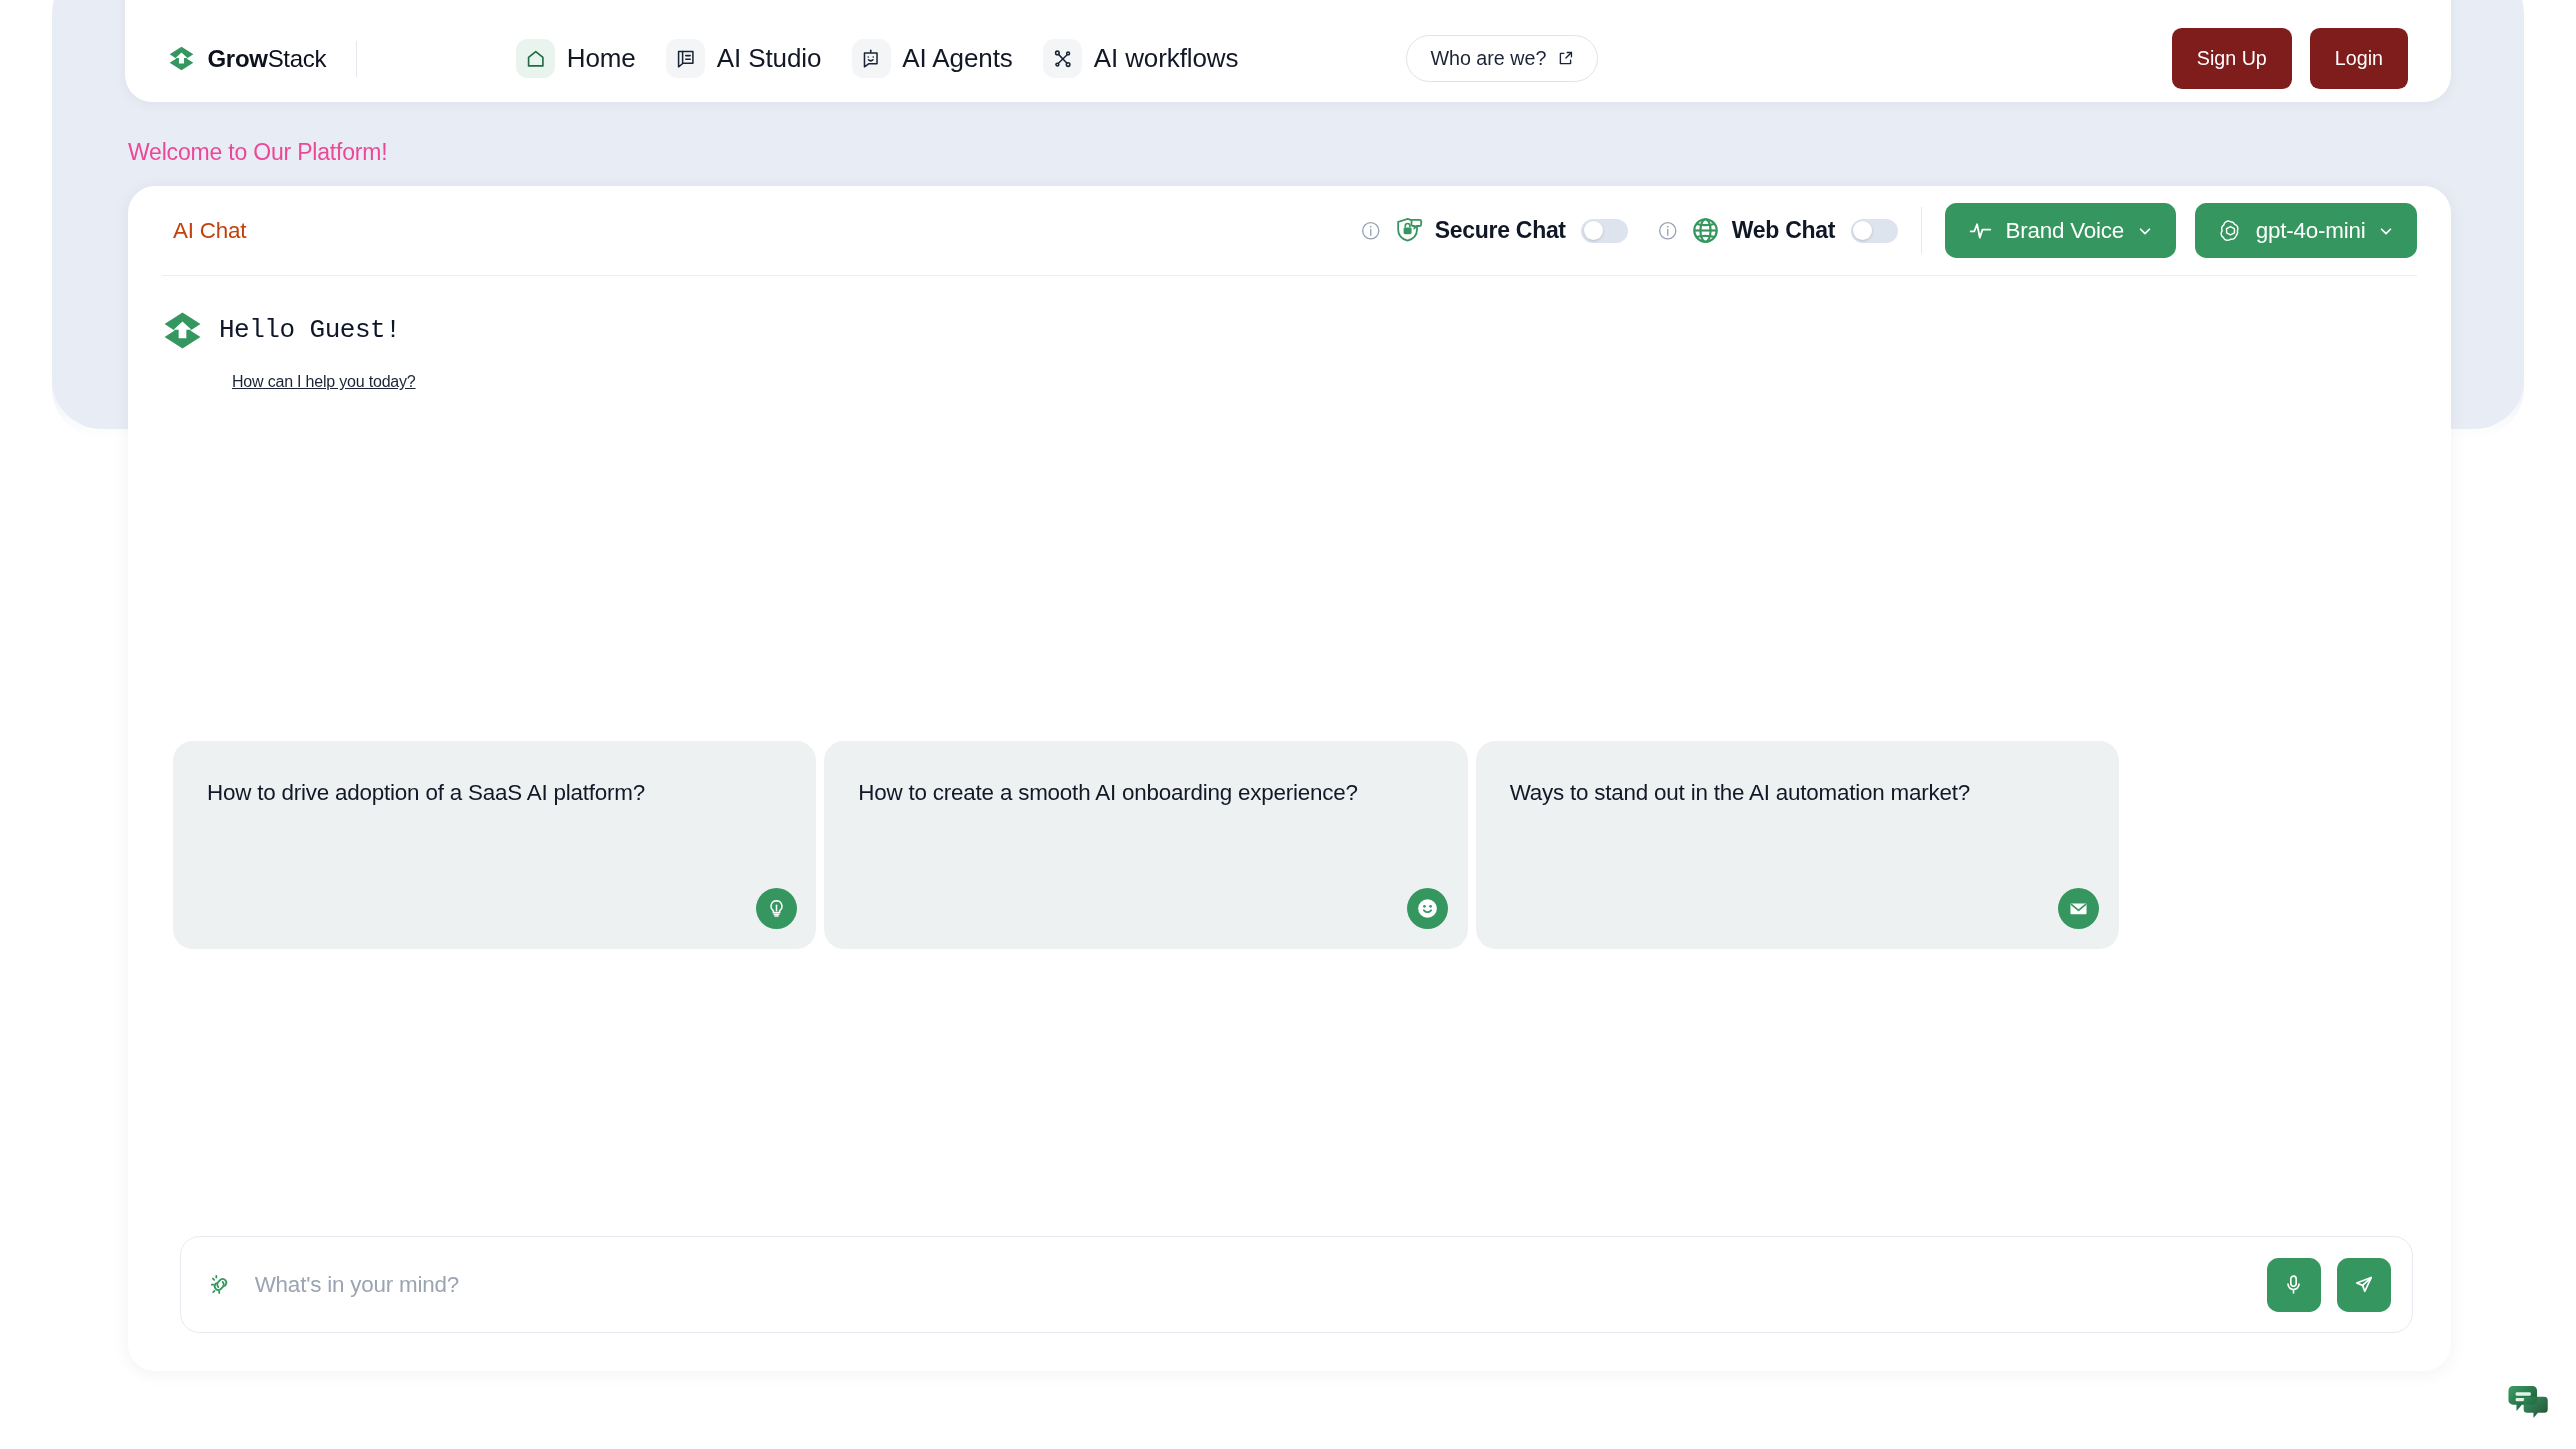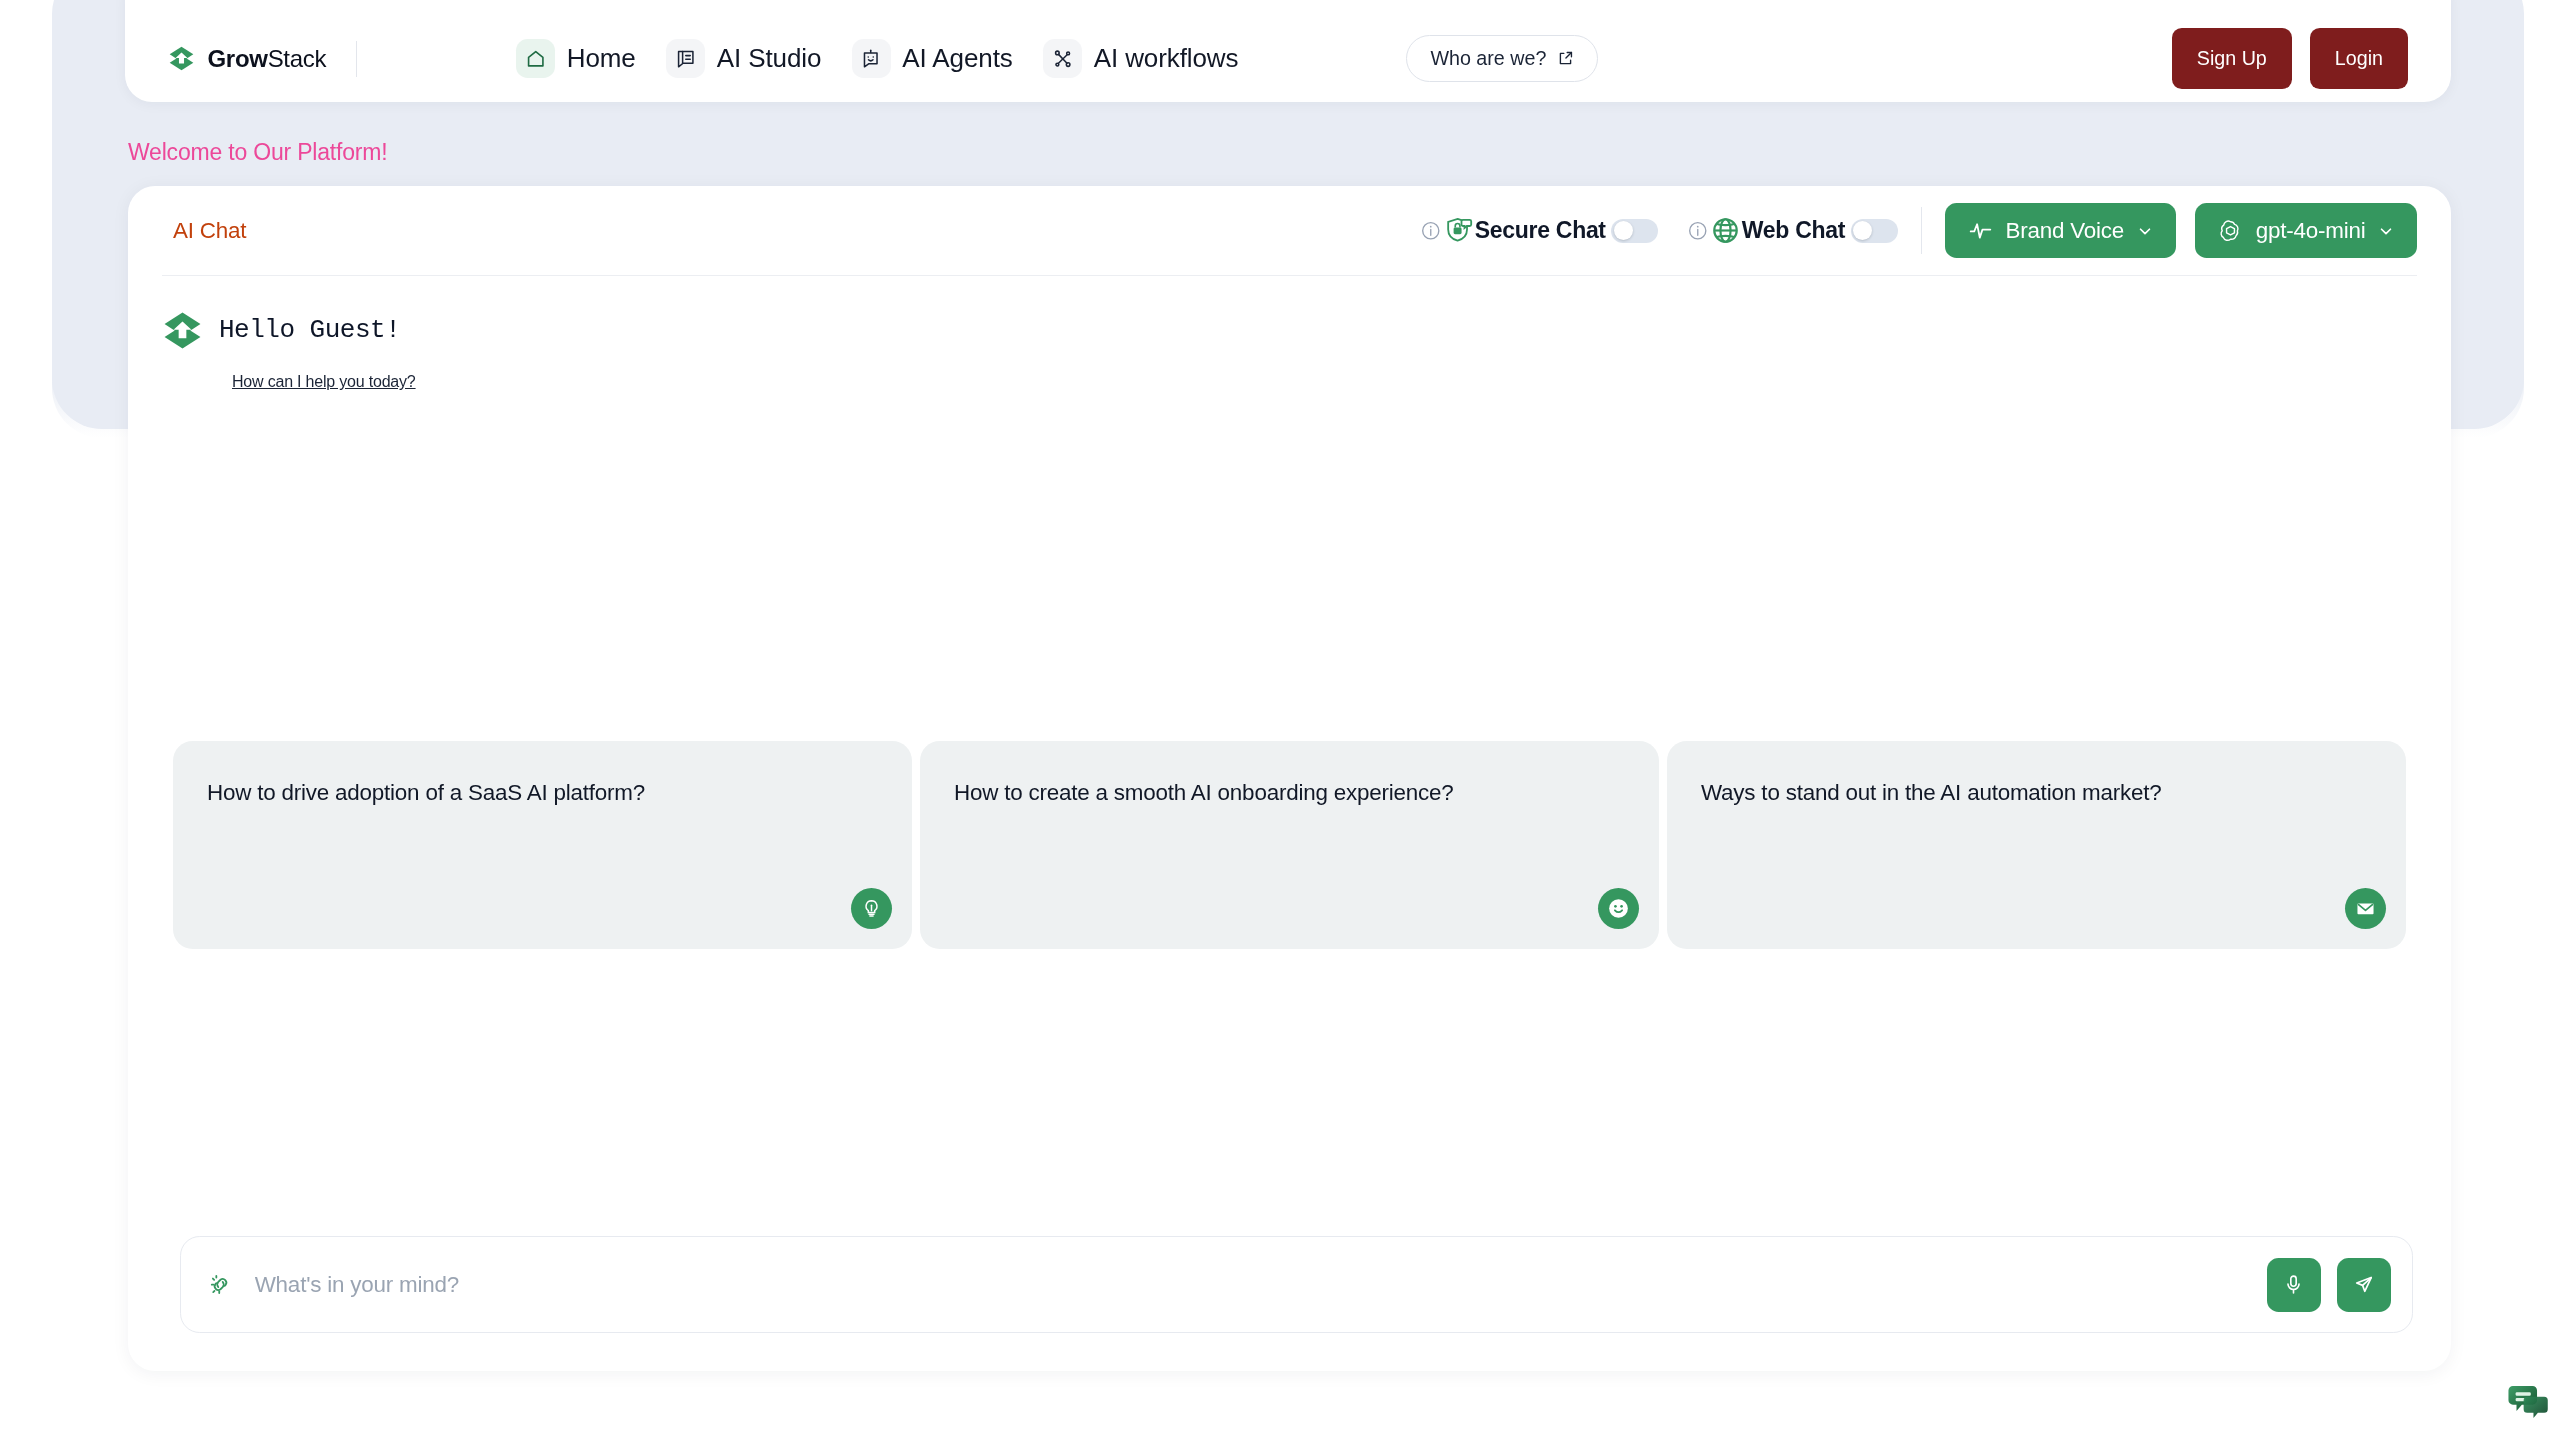--- a/index.html
+++ b/index.html
@@ -112,21 +112,21 @@
   }
 
   .card-top {
     height: 89px;
     display: flex; align-items: center;
     padding: 0 34px 0 45px;
   }
   .card-title { font-size: 22.4px; color: #c2410c; letter-spacing: -0.2px; }
   .toolbar { display: flex; align-items: center; gap: 0; margin-left: auto; }
 
-  .toggle-group { display: flex; align-items: center; gap: 2px; }
+  .toggle-group { display: flex; align-items: center; gap: 12px; }
   .toggle-group + .toggle-group { margin-left: 29px; }
   .info-ico { width: 21.5px; height: 21.5px; flex: none; cursor: pointer; }
   .tg-label { font-size: 23px; font-weight: 700; color: #101828; letter-spacing: -0.3px; white-space: nowrap; }
   .switch {
     width: 47px; height: 24px;
     border-radius: 894px;
     background: #dde4ee;
     position: relative;
     cursor: pointer;
     flex: none;
@@ -161,21 +161,21 @@
   
   .greet { padding: 34px 0 0 34px; }
   .greet-row { display: flex; align-items: center; gap: 16px; }
   .greet-title { font-size: 26px; color: #0e1628; letter-spacing: -0.5px; font-family: Liberation Mono, monospace; }
   .greet-sub { font-size: 16px; color: #1b2436; margin: 22.4px 0 0 70px; letter-spacing: -0.2px; text-decoration: underline; }
 
   
   .suggestions {
     position: absolute;
     left: 45px; top: 555px;
-    width: 2233px;
+    width: 1946px;
     display: flex; gap: 8px;
   }
   .scard {
     flex: 1;
     height: 208px;
     background: #eef1f2;
     border-radius: 19.7px;
     padding: 39px 34px 0 34px;
     position: relative;
     cursor: pointer;

